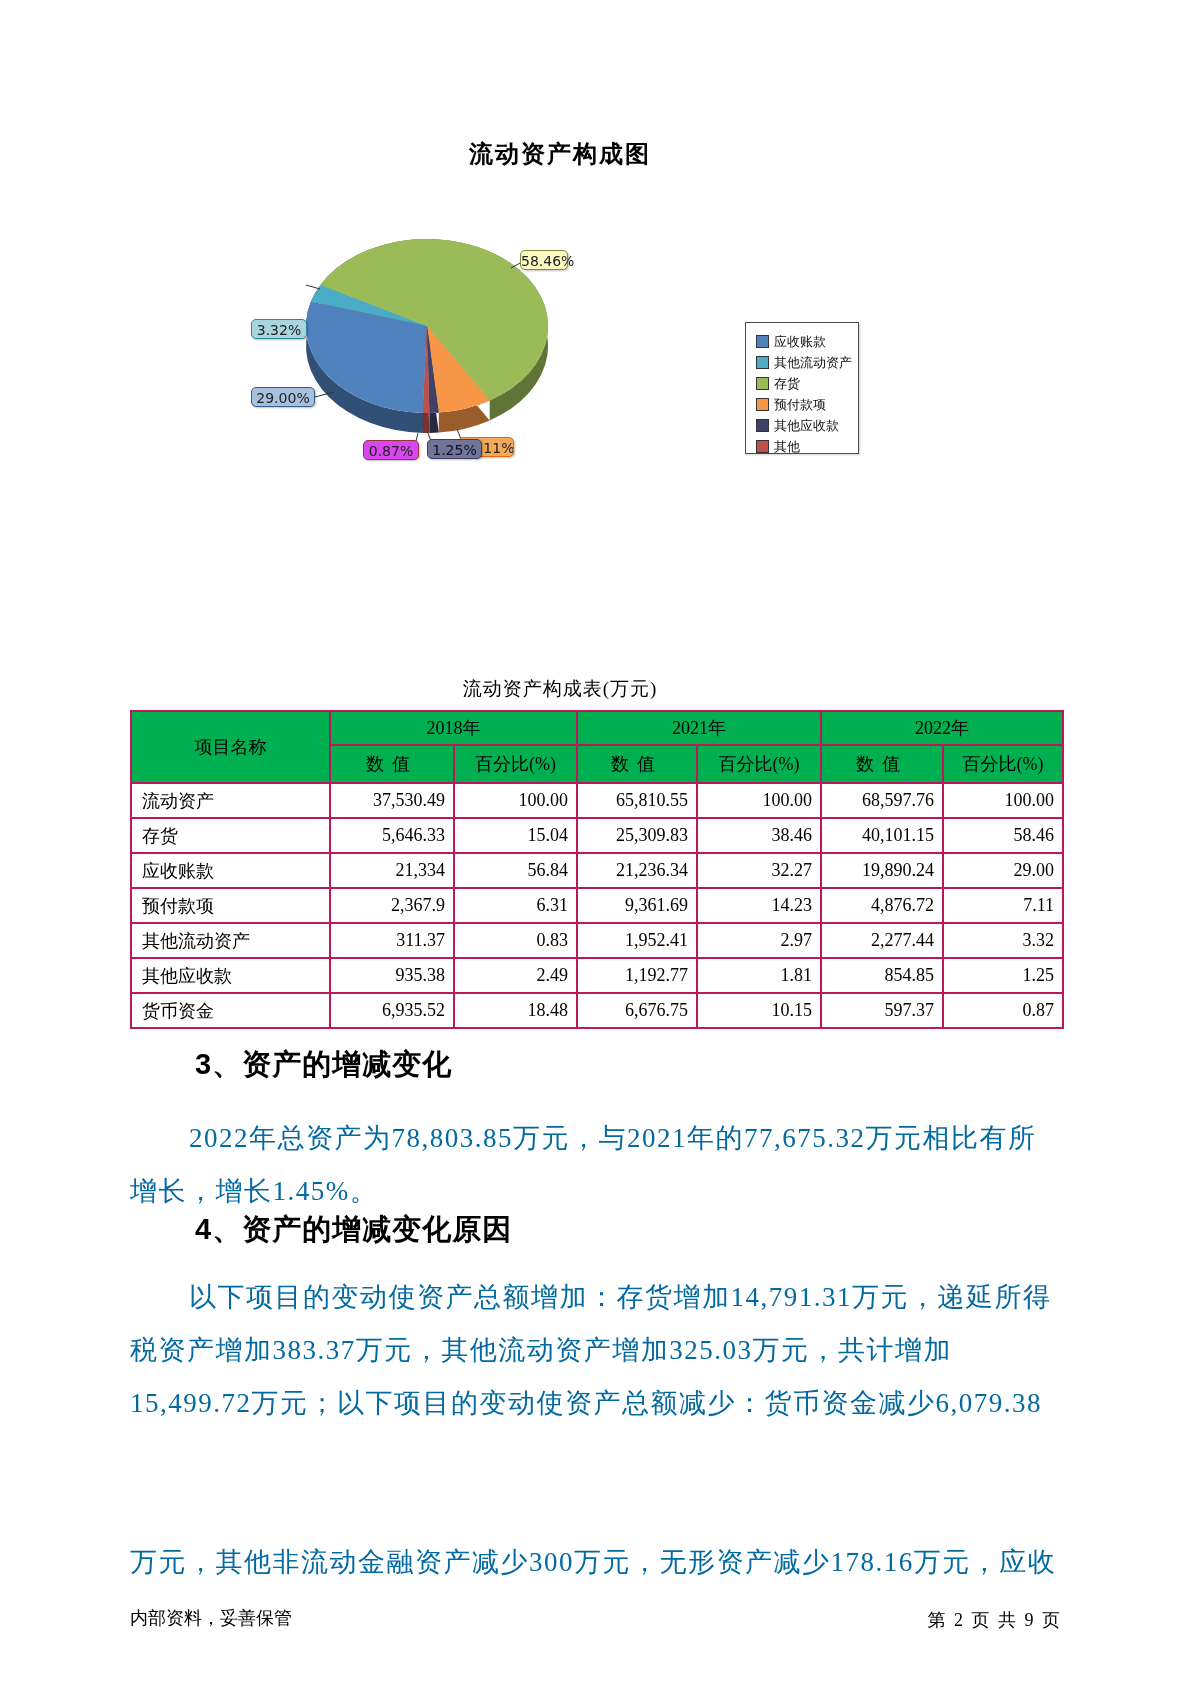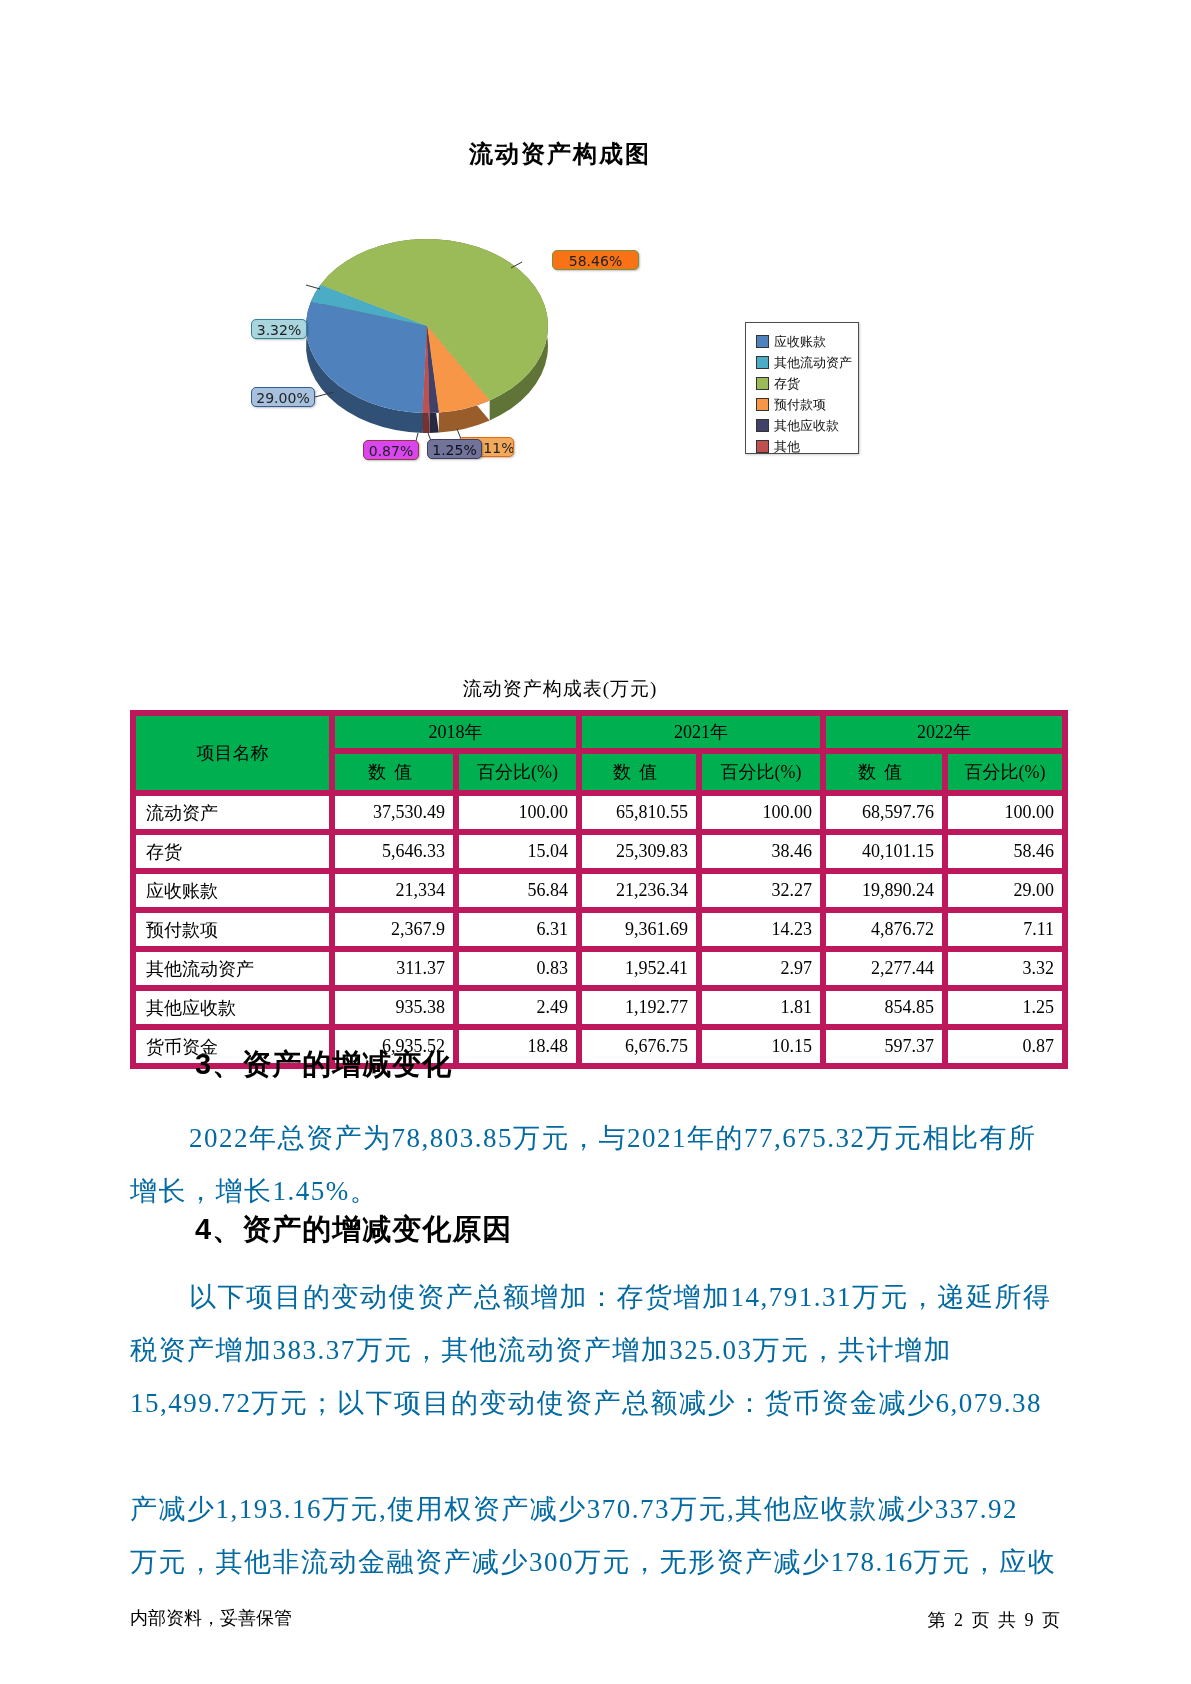--- a/index.html
+++ b/index.html
@@ -13,21 +13,21 @@
     position:absolute;left:130px;top:138px;width:860px;text-align:center;
     font-family:"Liberation Sans", sans-serif;font-weight:bold;font-size:24px;letter-spacing:2px;
   }
   #pie-svg{position:absolute;left:130px;top:180px;width:932px;height:300px;}
   .callout{
     position:absolute;height:20px;line-height:20px;text-align:center;
     font-family:"DejaVu Sans", sans-serif;font-size:14px;color:#222;
     border-radius:5px;border:1.5px solid #666;box-sizing:border-box;
     box-shadow:1px 1px 2px rgba(0,0,0,0.25);
   }
-  .co-green {left:520px;top:250px;width:87px;background:#f97316;border-color:#77933c;margin-left:32px;}
+  .co-green {left:520px;top:250px;width:48px;background:#fef9c3;border-color:#77933c;}
   .co-teal  {left:251px;top:275px;width:56px;background:#a8d5de;border-color:#31849b;margin-top:44px;}
   .co-blue  {left:251px;top:387px;width:64px;background:#a7c0de;border-color:#365f91;}
   .co-red   {left:363px;top:440px;width:56px;background:#d946ef;border-color:#953735;z-index:2;}
   .co-orange{left:458px;top:437px;width:56px;background:#f2a95b;border-color:#e36c0a;z-index:3;
              text-align:left;padding-left:11px;overflow:hidden;}
   .co-navy  {left:427px;top:439px;width:55px;background:#717498;border-color:#3f3f63;z-index:4;color:#101020;}
   .legend-box{
     position:absolute;left:745px;top:322px;width:114px;height:132px;box-sizing:border-box;
     background:#fff;border:1px solid #4d4d4d;padding:8px 0 0 10px;
     box-shadow:1px 1px 2px rgba(0,0,0,0.2);
@@ -38,21 +38,21 @@
   
   .table-title{
     position:absolute;left:130px;top:676px;width:860px;text-align:center;
     font-size:19px;letter-spacing:1px;
   }
   table.fin{
     position:absolute;left:130px;top:710px;width:932px;
     border-collapse:collapse;table-layout:fixed;
     font-size:18px;
   }
-  table.fin th, table.fin td{border:6px solid #be185d;overflow:hidden;white-space:nowrap;}
+  table.fin th, table.fin td{border:2px solid #be185d;overflow:hidden;white-space:nowrap;}
   table.fin th{background:#00B050;font-weight:normal;text-align:center;}
   tr.hrow1 th{height:30px;}
   tr.hrow2 th{height:34px;margin-left:36px;}
   th.ls{letter-spacing:8px;}
   table.fin td{height:31px;border-radius:8px;}
   .cell-name{text-align:left;padding-left:10px;}
   .cell-num{text-align:right;padding-right:8px;}
   
   .sec-heading{
     position:absolute;left:195px;white-space:nowrap;
@@ -232,19 +232,18 @@
   </table>
 
   <div class="sec-heading h3-pos">3、资产的增减变化</div>
   <div class="body-line p3-l0">2022年总资产为78,803.85万元，与2021年的77,675.32万元相比有所</div>
   <div class="body-line p3-l1">增长，增长1.45%。</div>
 
   <div class="sec-heading h4-pos">4、资产的增减变化原因</div>
   <div class="body-line p4-l0">以下项目的变动使资产总额增加：存货增加14,791.31万元，递延所得</div>
   <div class="body-line p4-l1">税资产增加383.37万元，其他流动资产增加325.03万元，共计增加</div>
   <div class="body-line p4-l2">15,499.72万元；以下项目的变动使资产总额减少：货币资金减少6,079.38</div>
-  <div class="body-line p4-l4">产减少1,193.16万元,使用权资产减少370.73万元,其他应收款减少337.92</div>
   <div class="body-line p4-l5">万元，其他非流动金融资产减少300万元，无形资产减少178.16万元，应收</div>
 
   <div class="footer-left">内部资料，妥善保管</div>
   <div class="footer-right">第 2 页  共 9 页</div>
 
 </div>
 
 </body></html>

